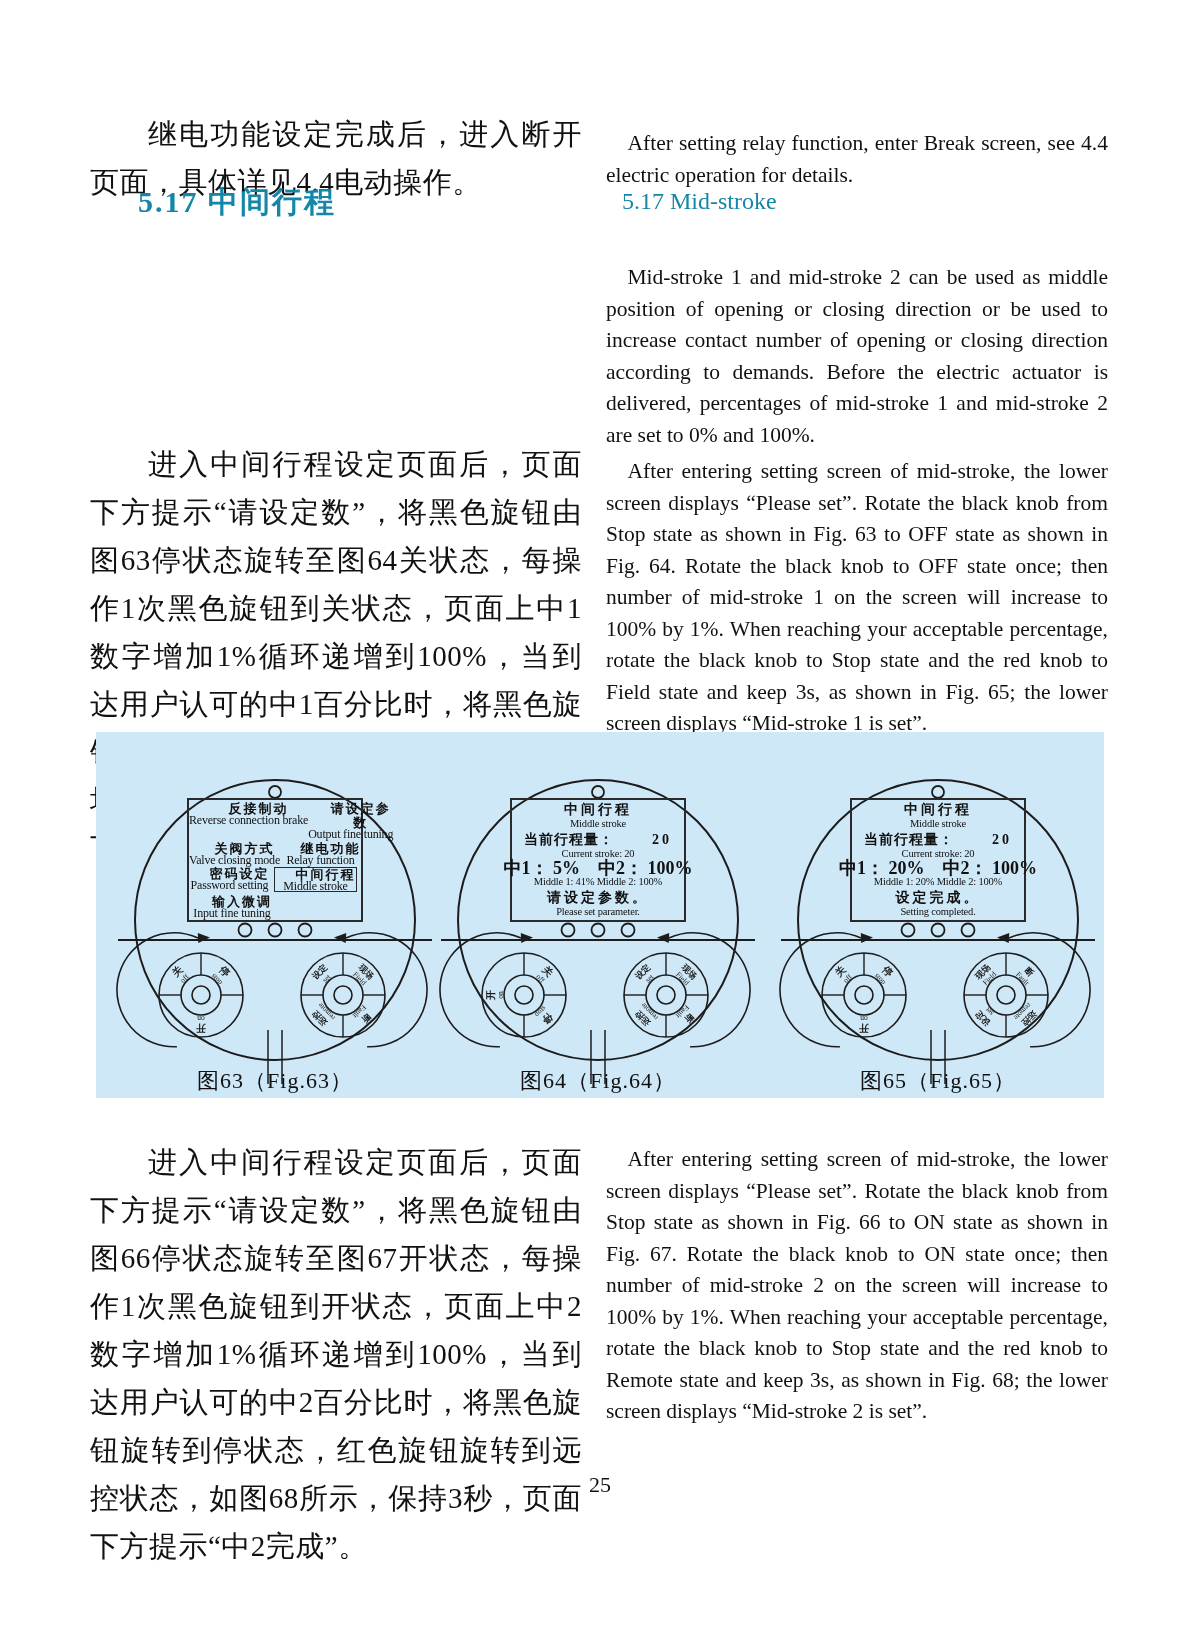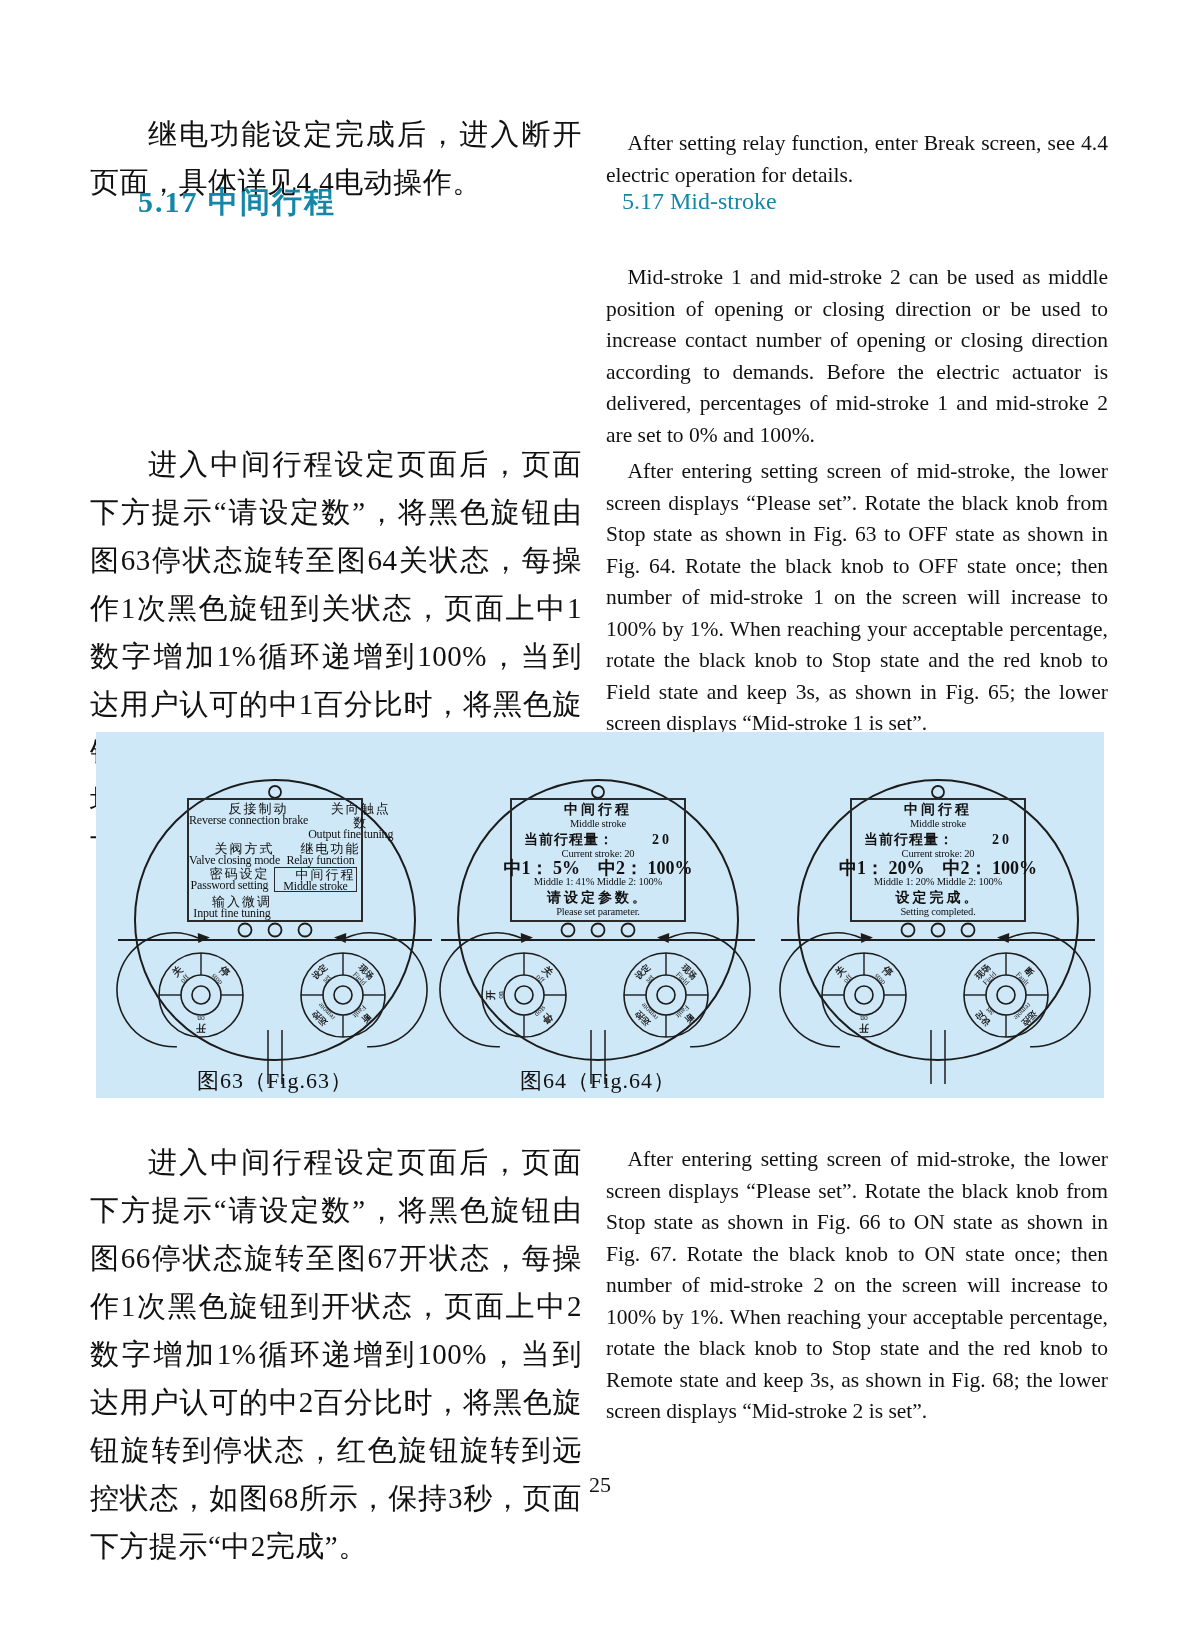--- a/index.html
+++ b/index.html
@@ -11,21 +11,21 @@
   .zh-head{font-size:30px;font-weight:bold;letter-spacing:2px;}
   .en-head{font-size:24px;}
   .panel{position:absolute;left:96px;top:732px;width:1008px;height:366px;}
   .fig{position:absolute;top:0;width:320px;height:366px;}
   .fig-svg{position:absolute;left:0;top:0;width:320px;height:366px;}
   .screen{position:absolute;left:72px;top:66px;width:176px;height:124px;border:2px solid #2a2a2a;
           box-sizing:border-box;display:flex;flex-direction:column;justify-content:space-evenly;
           align-items:center;text-align:center;}
   .menu-row{display:flex;justify-content:space-evenly;width:100%;}
   .menu-cell{flex:1;text-align:center;}
-  .menu-zh{font-size:13px;font-weight:normal;letter-spacing:2px;line-height:14px;padding-left:20px;}
+  .menu-zh{font-size:13px;font-weight:bold;letter-spacing:2px;line-height:14px;padding-left:20px;}
   .menu-en{font-size:12px;line-height:9px;white-space:nowrap;letter-spacing:-0.2px;}
   .boxed{border:1.5px solid #2a2a2a;margin:0 4px;}
   .s-zh{font-size:14px;font-weight:bold;letter-spacing:3px;line-height:16px;}
   .s-en{font-size:10.5px;line-height:12px;letter-spacing:-0.2px;white-space:nowrap;}
   .s-row{width:86%;display:flex;justify-content:space-between;align-items:baseline;}
   .s-mid{font-size:18px;font-weight:bold;line-height:15px;white-space:nowrap;}
   .fig-caption{position:absolute;top:334px;width:100%;text-align:center;font-size:22px;letter-spacing:1px;}
   .pageno{position:absolute;left:0;top:1472px;width:100%;text-align:center;font-size:22px;}
 </style>
 </head>
@@ -104,21 +104,21 @@
           <path d="M 252.1 314.7 A 57 57 0 1 0 231.0 206.1" fill="none" stroke="#1c1c1c" stroke-width="1.6"></path>
           <polygon points="218.99959508879292,205.45008504407397 231.24482928706252,201.08496884521642 230.72146972463307,211.0712641927622" fill="#1c1c1c"></polygon>
         </svg>
       <div class="screen">
           <div class="menu-row">
             <div class="menu-cell">
               <div class="menu-zh">反接制动</div>
               <div class="menu-en">Reverse connection brake</div>
             </div>
             <div class="menu-cell">
-              <div class="menu-zh">关向触点数</div>
+              <div class="menu-zh">请设定参数</div>
               <div class="menu-en">Output fine tuning</div>
             </div>
           </div>
           <div class="menu-row">
             <div class="menu-cell">
               <div class="menu-zh">关阀方式</div>
               <div class="menu-en">Valve closing mode</div>
             </div>
             <div class="menu-cell">
               <div class="menu-zh">继电功能</div>
@@ -304,20 +304,21 @@
         </div>
         <div>
           <div class="s-mid">中1： 20%　中2： 100%</div>
           <div class="s-en">Middle 1: 20%  Middle 2: 100%</div>
         </div>
         <div>
           <div class="s-zh">设定完成。</div>
           <div class="s-en">Setting completed.</div>
         </div>
       </div>
+      <div class="fig-caption">图65（Fig.65）</div>
     </div>
   </div>
 
   <div class="abs zh" style="left:90px;top:1116px;width:492px;">进入中间行程设定页面后，页面下方提示“请设定数”，将黑色旋钮由图66停状态旋转至图67开状态，每操作1次黑色旋钮到开状态，页面上中2数字增加1%循环递增到100%，当到达用户认可的中2百分比时，将黑色旋钮旋转到停状态，红色旋钮旋转到远控状态，如图68所示，保持3秒，页面下方提示“中2完成”。</div>
   <div class="abs en" style="left:606px;top:1112px;width:502px;">After entering setting screen of mid-stroke, the lower screen displays “Please set”. Rotate the black knob from Stop state as shown in Fig. 66 to ON state as shown in Fig. 67. Rotate the black knob to ON state once; then number of mid-stroke 2 on the screen will increase to 100% by 1%. When reaching your acceptable percentage, rotate the black knob to Stop state and the red knob to Remote state and keep 3s, as shown in Fig. 68; the lower screen displays “Mid-stroke 2 is set”.</div>
 
   <div class="pageno">25</div>
 </div>
 
 </body></html>

